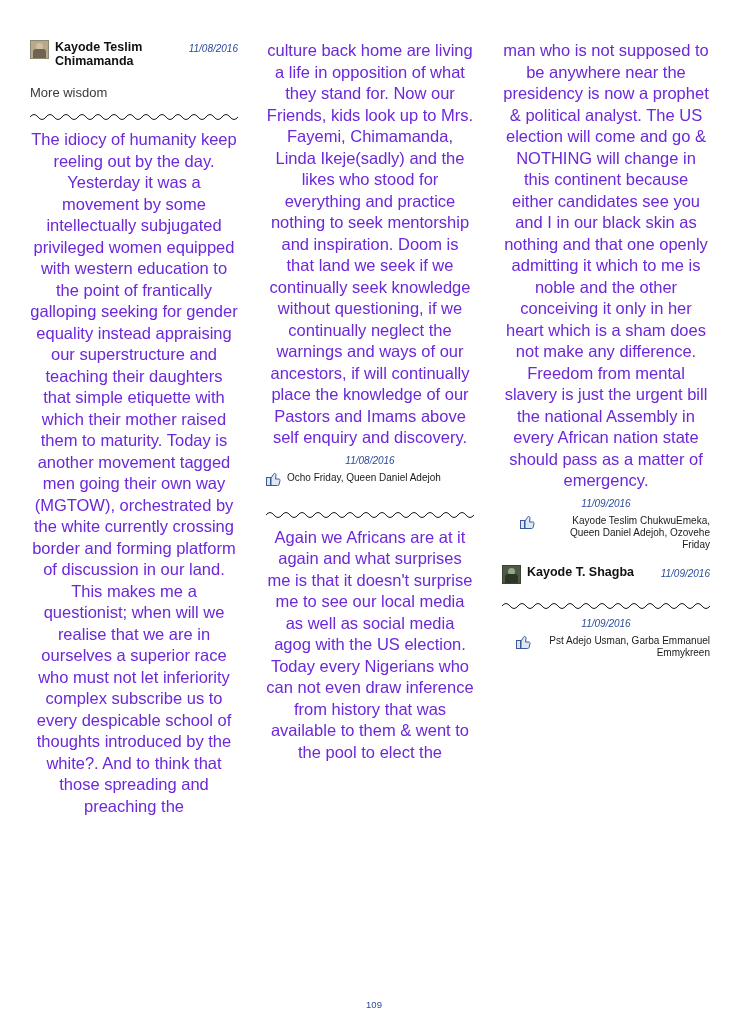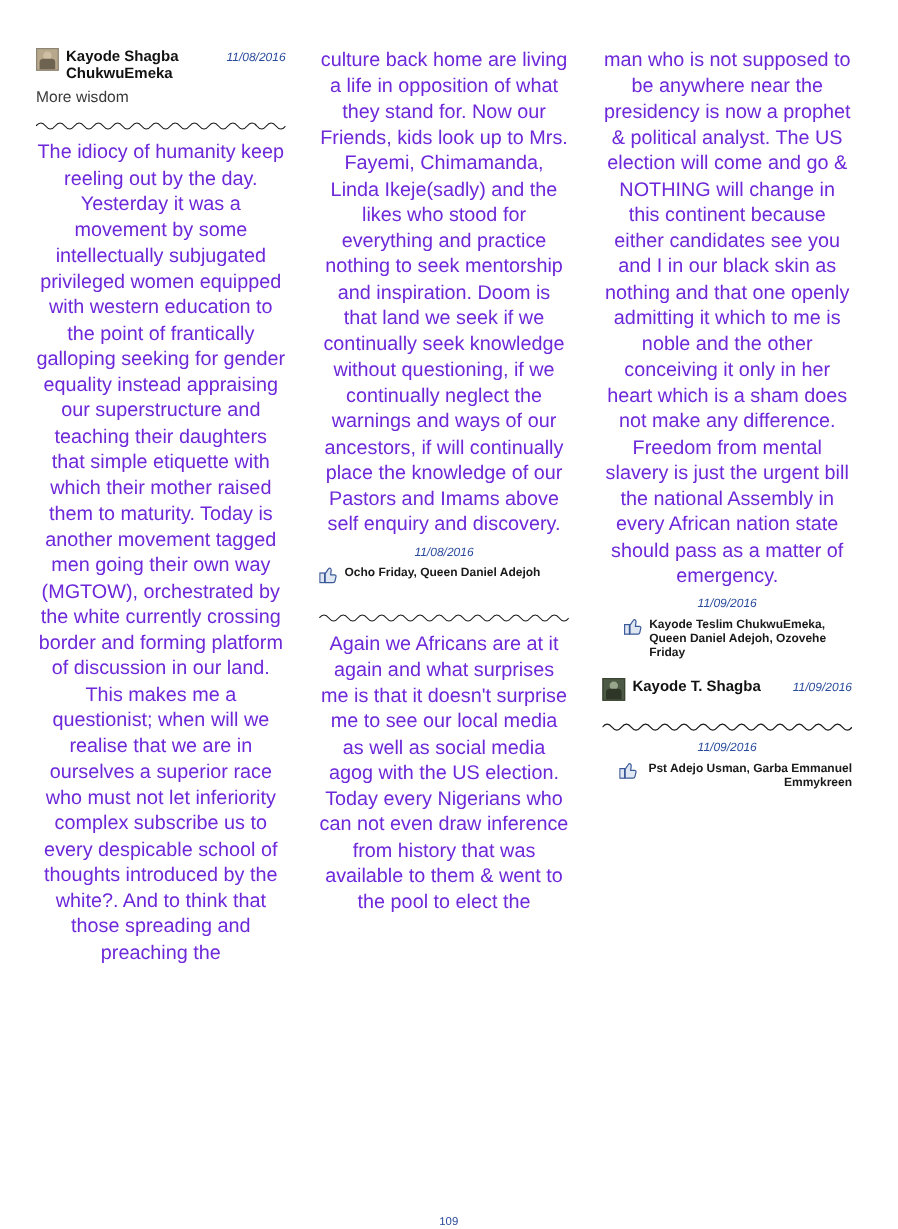--- a/index.html
+++ b/index.html
@@ -88,21 +88,21 @@
     font-size: 10px;
     color: #2a4b9b;
     font-style: italic;
     white-space: nowrap;
     margin-left: 4px;
     padding-top: 3px;
   }
   .post-subtitle {
     font-size: 13px;
     color: #3a3a3a;
-    margin: 5px 0 0 0;
+    margin: 17px 0 0 0;
     line-height: 16px;
   }
   .date-center {
     font-size: 10px;
     color: #2a4b9b;
     font-style: italic;
     text-align: center;
     margin: 6px 0 6px 0;
   }
   .likes-row {
@@ -113,52 +113,52 @@
   }
   .thumb {
     width: 15px;
     height: 15px;
     flex: 0 0 15px;
     position: relative;
   }
   .thumb svg { display: block; }
   .likes-text {
     font-size: 10px;
-    font-weight: bold;
+    font-weight: normal;
     line-height: 12px;
     color: #1a1a1a;
   }
   .squiggle {
     width: 100%;
     height: 12px;
     margin: 10px 0 6px 0;
     display: block;
   }
   .page-number {
     position: absolute;
-    bottom: 0;
+    bottom: 14px;
     left: 0;
     right: 0;
     text-align: center;
     font-size: 9.5px;
     color: #2a4b9b;
   }
   .spacer-md { height: 14px; }
 </style>
 </head>
 <body>
 
 <div class="page">
   <div class="columns">
 
     <div class="col">
 
       <div class="author-row">
         <span class="avatar"></span>
-        <span class="author-name">Kayode Shagba ChukwuEmeka</span>
+        <span class="author-name">Kayode Teslim Chimamanda</span>
         <span class="post-date">11/08/2016</span>
       </div>
       <div class="post-subtitle">More wisdom</div>
 
       <svg class="squiggle" viewBox="0 0 208 12" preserveAspectRatio="none">
         <path d="M0,6 q4,-5 8,0 t8,0 t8,0 t8,0 t8,0 t8,0 t8,0 t8,0 t8,0 t8,0 t8,0 t8,0 t8,0 t8,0 t8,0 t8,0 t8,0 t8,0 t8,0 t8,0 t8,0 t8,0 t8,0 t8,0 t8,0 t8,0" fill="none" stroke="#1a1a1a" stroke-width="1"></path>
       </svg>
 
       <div class="post-body">The idiocy of humanity keep reeling out by the day. Yesterday it was a movement by some intellectually subjugated privileged women equipped with western education to the point of frantically galloping seeking for gender equality instead appraising our superstructure and teaching their daughters that simple etiquette with which their mother raised them to maturity. Today is another movement tagged men going their own way (MGTOW), orchestrated by the white currently crossing border and forming platform of discussion in our land. This makes me a questionist; when will we realise that we are in ourselves a superior race who must not let inferiority complex subscribe us to every despicable school of thoughts introduced by the white?. And to think that those spreading and preaching the</div>
     </div>
@@ -183,21 +183,21 @@
       </svg>
 
       <div class="post-body">Again we Africans are at it again and what surprises me is that it doesn't surprise me to see our local media as well as social media agog with the US election. Today every Nigerians who can not even draw inference from history that was available to them &amp; went to the pool to elect the</div>
     </div>
 
     <div class="col">
       <div class="post-body">man who is not supposed to be anywhere near the presidency is now a prophet &amp; political analyst. The US election will come and go &amp; NOTHING will change in this continent because either candidates see you and I in our black skin as nothing and that one openly admitting it which to me is noble and the other conceiving it only in her heart which is a sham does not make any difference. Freedom from mental slavery is just the urgent bill the national Assembly in every African nation state should pass as a matter of emergency.</div>
 
       <div class="date-center">11/09/2016</div>
 
-      <div class="likes-row" style="padding-left:18px;">
+      <div class="likes-row" style="padding-left:18px;text-align:right;">
         <span class="thumb">
           <svg width="15" height="15" viewBox="0 0 15 15">
             <rect x="0.5" y="5.5" width="4" height="8" fill="#dfe7f2" stroke="#3b5998" stroke-width="1"></rect>
             <path d="M5,6 L5,13.5 L11.5,13.5 C12.5,13.5 13,13 13.2,12 L14,8.5 C14.2,7.6 13.6,7 12.8,7 L9.5,7 L10,3.4 C10.1,2.2 9.4,1.4 8.6,1.4 C8,1.4 7.7,1.8 7.4,2.5 L5,6 Z" fill="#dfe7f2" stroke="#3b5998" stroke-width="1" stroke-linejoin="round"></path>
           </svg>
         </span>
         <span class="likes-text">Kayode Teslim ChukwuEmeka, Queen Daniel Adejoh, Ozovehe Friday</span>
       </div>
 
       <div class="spacer-md"></div>

